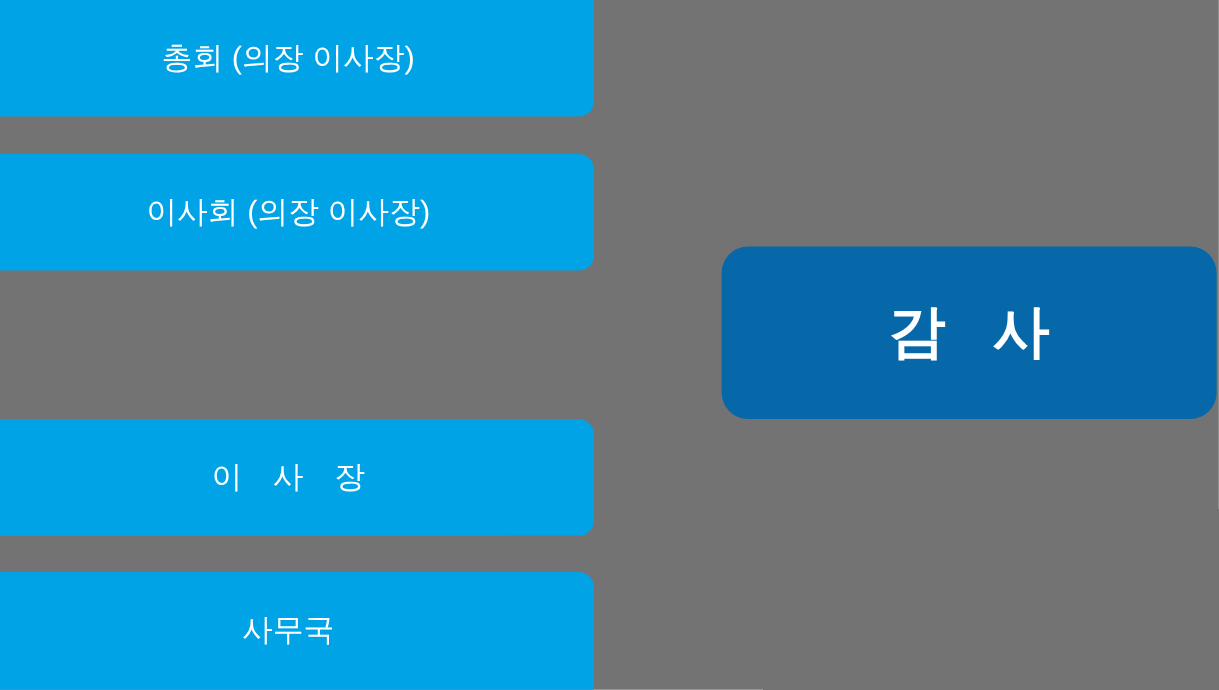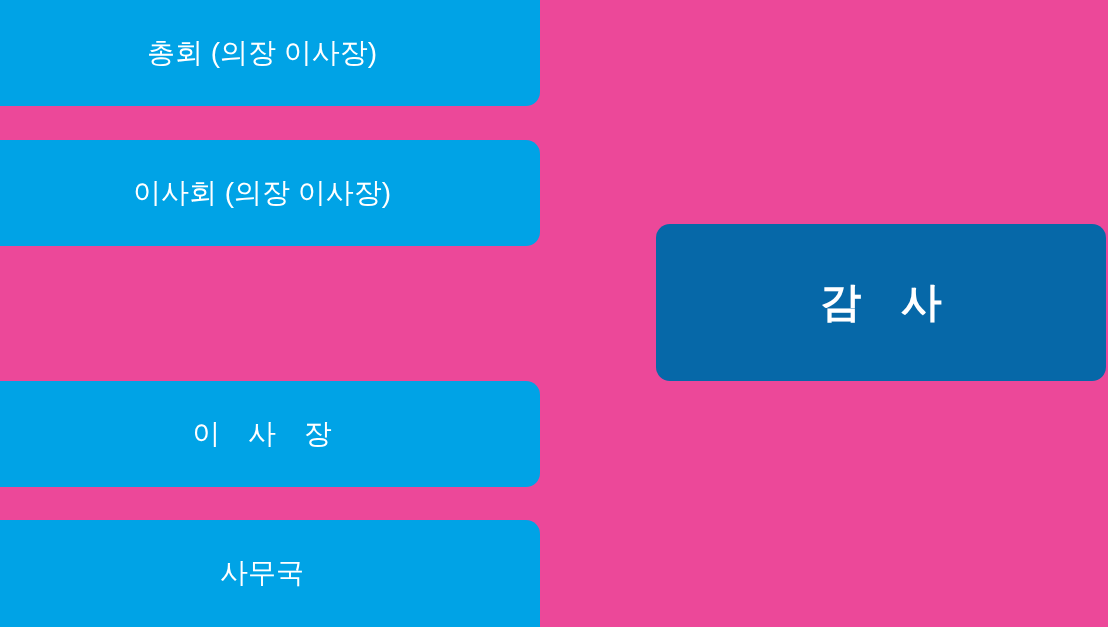--- a/index.html
+++ b/index.html
@@ -10,43 +10,43 @@
     width: 1108px;
     height: 627px;
     background: #dedede;
     font-family: "Liberation Sans", "DejaVu Sans", sans-serif;
     overflow: hidden;
   }
   #org-canvas {
     position: relative;
     width: 1108px;
     height: 627px;
-    background: #ec4899;
+    background: #737373;
   }
   .node {
     position: absolute;
     display: flex;
     align-items: center;
     justify-content: center;
     box-sizing: border-box;
     color: #ffffff;
     text-align: center;
     line-height: 1.2;
     user-select: none;
   }
   .node.light {
     background: #00a3e6;
     border-radius: 14px;
     font-size: 28px;
     font-weight: 400;
   }
   .node.dark {
     background: #0668a8;
-    border-radius: 14px;
-    font-size: 41px;
+    border-radius: 24px;
+    font-size: 52px;
     font-weight: 700;
     letter-spacing: 14px;
     text-indent: 14px;
   }
   
   #node-assembly {
     left: -16px;
     top: -28px;
     width: 556px;
     height: 134px;

